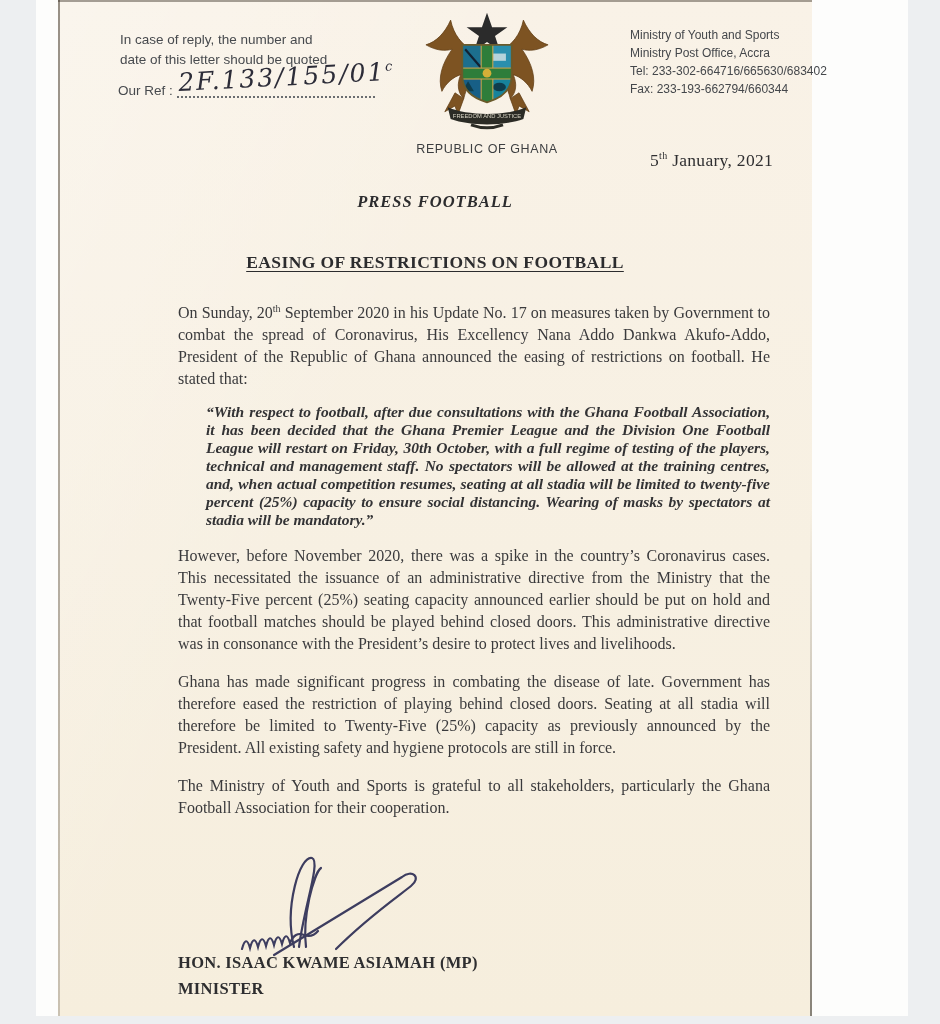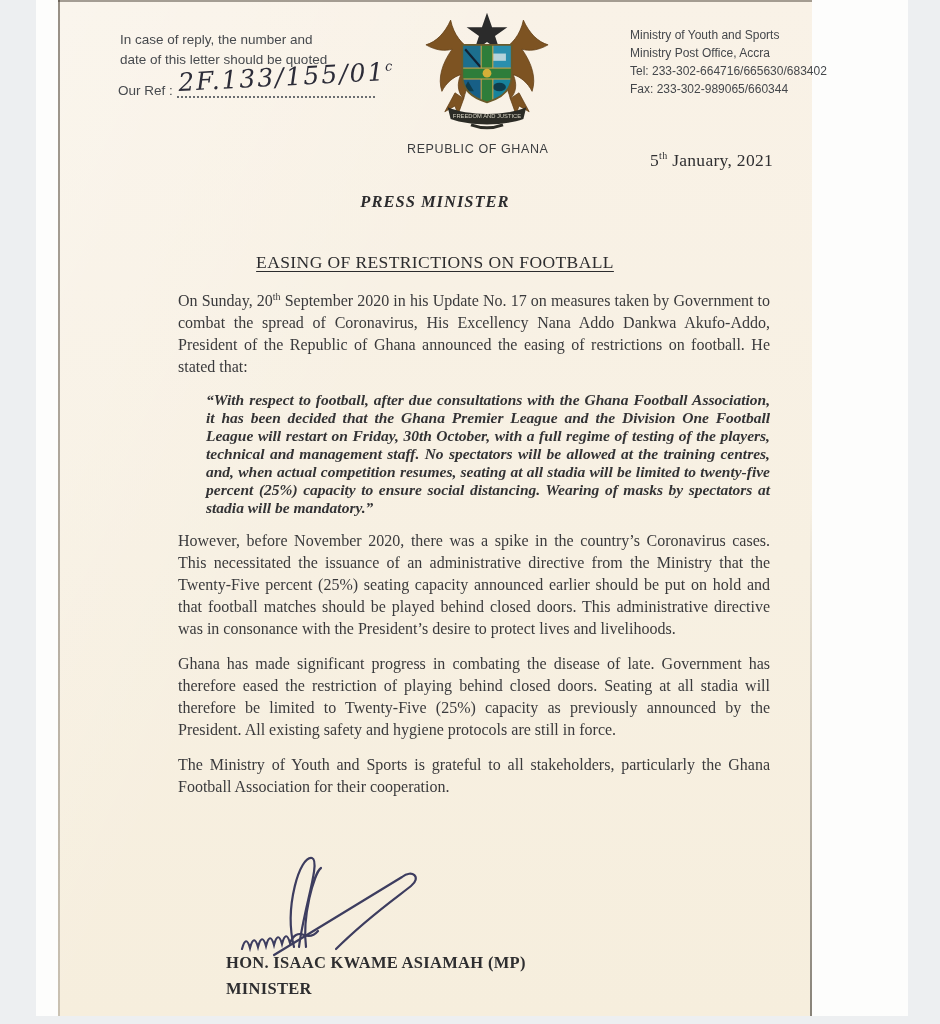--- a/index.html
+++ b/index.html
@@ -48,21 +48,21 @@
   }
   .handwritten{
     position:absolute;left:2px;bottom:-1px;
     font-family:"DejaVu Serif", serif;font-style:italic;
     font-size:25px;color:#2c2c38;letter-spacing:2px;white-space:nowrap;
     transform:rotate(-3deg);transform-origin:left bottom;
   }
   .handwritten sup{font-size:13px;}
 
   .arms{
-    position:absolute;left:349px;top:6px;width:160px;text-align:left;
+    position:absolute;left:349px;top:6px;width:160px;text-align:center;
   }
   .republic{
     font-family:"Liberation Sans", sans-serif;
     font-size:12.5px;color:#3c3e40;letter-spacing:.6px;white-space:nowrap;
     margin-top:2px;
   }
   .address{
     position:absolute;left:572px;top:26px;
     font-family:"Liberation Sans", sans-serif;
     font-size:12px;line-height:1.5;color:#44474b;white-space:nowrap;
@@ -74,45 +74,44 @@
   }
 
   
   .press-release{
     position:absolute;left:0;top:192px;width:100%;text-align:center;
     font-size:16.5px;font-weight:bold;font-style:italic;
     letter-spacing:1px;color:#2c2c2e;
   }
   .subject{
     position:absolute;left:0;top:252px;width:100%;text-align:center;
-    font-size:17.5px;font-weight:normal;color:#2c2c2e;letter-spacing:.4px;
+    font-size:17.5px;font-weight:bold;color:#2c2c2e;letter-spacing:.4px;
   }
   .subject span{text-decoration:underline;text-underline-offset:3px;}
 
   
   .letter-body{
     position:absolute;left:120px;top:286px;width:592px;
     font-size:16px;line-height:22px;color:#3a3a3c;
     text-align:justify;
   }
-  .letter-body p{margin:4px 0 13px 0;}
+  .letter-body p{margin:16px 0 13px 0;}
   sup{font-size:10px;line-height:0;}
   .quote{
     margin:12px 0 13px 28px !important;
     font-weight:bold;font-style:italic;
     font-size:15.5px;line-height:18px;color:#333335;
   }
 
   
   .signature{position:absolute;left:158px;top:845px;width:230px;height:112px;}
   .signatory{
     position:absolute;left:120px;top:950px;
     font-size:16.5px;font-weight:bold;color:#2e2e30;letter-spacing:.3px;
     line-height:1.55;
-    margin-left:48px;
   }
 </style>
 </head>
 <body>
 
 <div class="white-mat"></div>
 
 <div class="paper">
   <div class="paper-top-edge"></div>
 
@@ -169,26 +168,26 @@
       <text x="110" y="146" text-anchor="middle" font-size="8" fill="#d8d4c4" font-family="Liberation Sans, sans-serif">FREEDOM AND JUSTICE</text>
       <path d="M88,156 q22,8 44,0" stroke="#2b2b25" stroke-width="4" fill="none"></path>
     </svg>
     <div class="republic">REPUBLIC OF GHANA</div>
   </div>
 
   <div class="address">
     <div>Ministry of Youth and Sports</div>
     <div>Ministry Post Office, Accra</div>
     <div>Tel:  233-302-664716/665630/683402</div>
-    <div>Fax: 233-302-989065/660344</div>
+    <div>Fax: 233-193-662794/660344</div>
   </div>
 
   <div class="letter-date"><span>5</span><sup>th</sup><span> January, 2021</span></div>
 
-  <div class="press-release">PRESS MINISTER</div>
+  <div class="press-release">PRESS FOOTBALL</div>
   <div class="subject"><span>EASING OF RESTRICTIONS ON FOOTBALL</span></div>
 
   <div class="letter-body">
     <p><span>On  Sunday,  20</span><sup>th</sup><span>  September 2020 in his Update No. 17 on measures taken by Government to combat the spread of Coronavirus, His Excellency Nana Addo Dankwa Akufo-Addo, President of the Republic of Ghana announced the easing of restrictions on football. He stated that:</span></p>
     <p class="quote">“With respect to football, after due consultations with the Ghana Football Association, it has been decided that the Ghana Premier League and the Division One Football League will restart on Friday, 30th October, with a full regime of testing of the players, technical and management staff. No spectators will be allowed at the training centres, and, when actual competition resumes, seating at all stadia will be limited to twenty-five percent (25%) capacity to ensure social distancing. Wearing of masks by spectators at stadia will be mandatory.”</p>
     <p>However, before November 2020, there was a spike in the country’s Coronavirus cases. This necessitated the issuance of an administrative directive from the Ministry that the Twenty-Five percent (25%) seating capacity announced earlier should be put on hold and that football matches should be played behind closed doors. This administrative directive was in consonance with the President’s desire to protect lives and livelihoods.</p>
     <p>Ghana has made significant progress in combating the disease of late. Government has therefore eased the restriction of playing behind closed doors. Seating at all stadia will therefore be limited to Twenty-Five (25%) capacity as previously announced by the President. All existing safety and hygiene protocols are still in force.</p>
     <p>The Ministry of Youth and Sports is grateful to all stakeholders, particularly the Ghana Football Association for their cooperation.</p>
   </div>
 

